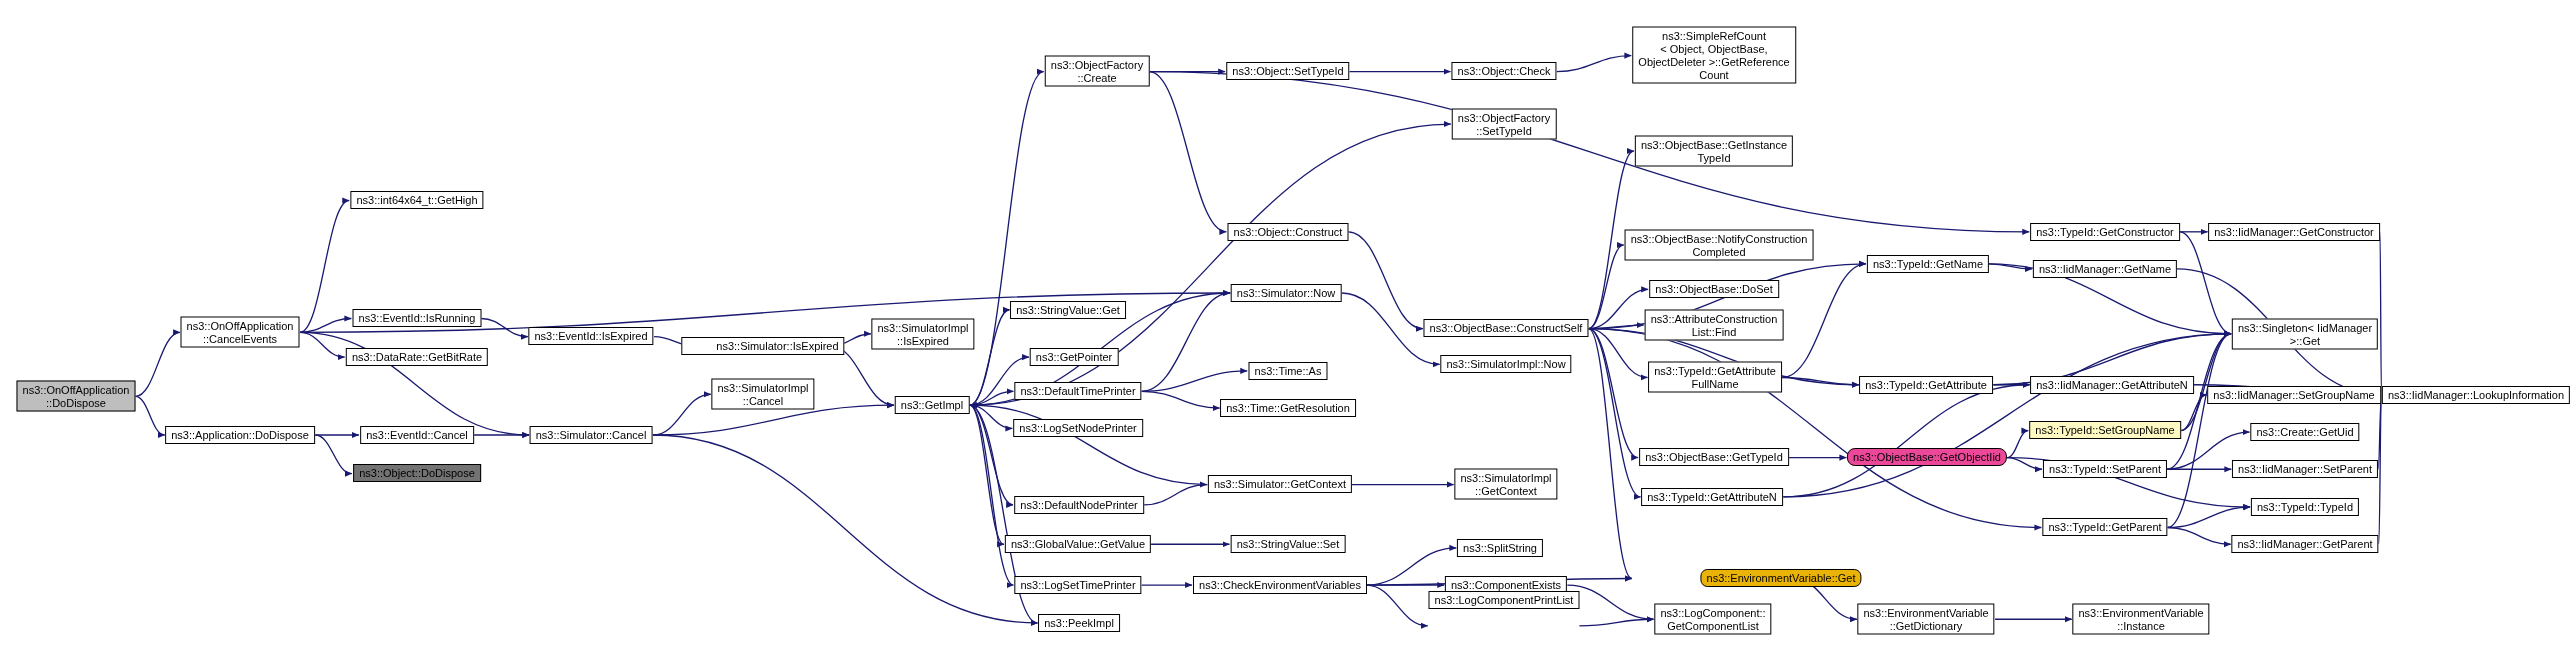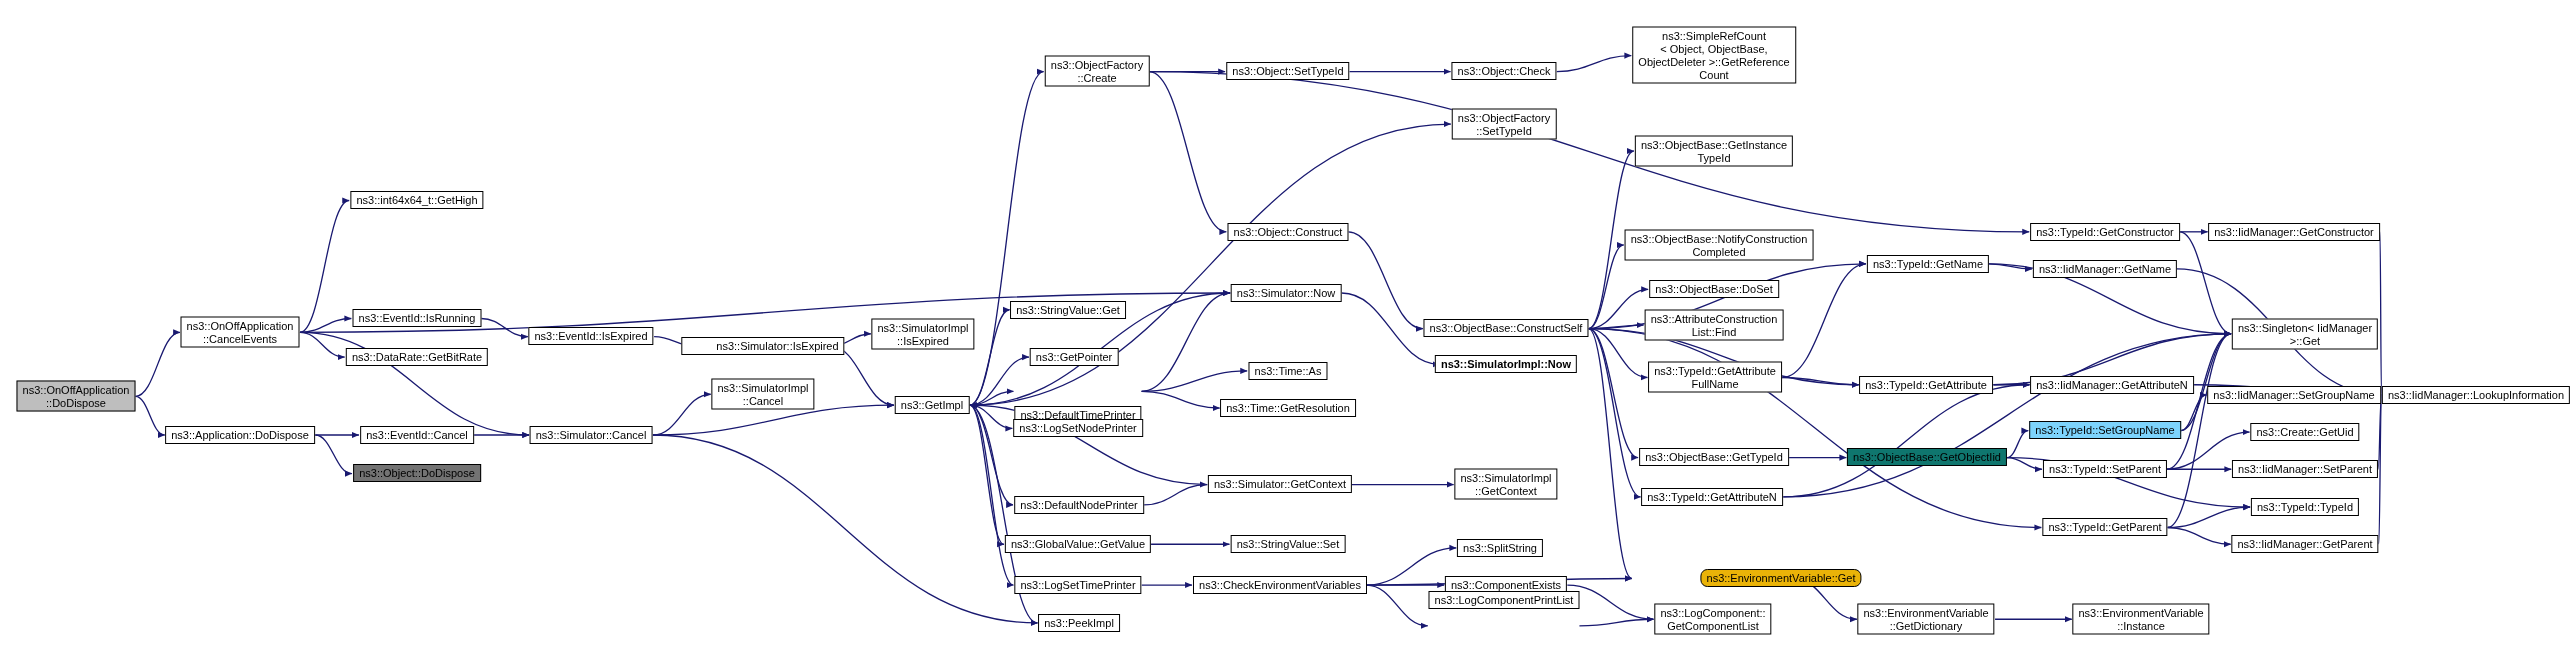--- a/index.html
+++ b/index.html
@@ -213,33 +213,33 @@
       </div>
       <div class="node" style="left: 1286px; top: 293px; border-color: rgb(0, 0, 0); background: rgb(255, 255, 255);">
         <div class="nline">ns3::Simulator::Now</div>
       </div>
       <div class="node" style="left: 1074px; top: 357px; border-color: rgb(0, 0, 0); background: rgb(255, 255, 255);">
         <div class="nline">ns3::GetPointer</div>
       </div>
       <div class="node" style="left: 1288px; top: 371px; border-color: rgb(0, 0, 0); background: rgb(255, 255, 255);">
         <div class="nline">ns3::Time::As</div>
       </div>
-      <div class="node" style="left: 1078px; top: 391px; border-color: rgb(0, 0, 0); background: rgb(255, 255, 255); margin-top: 24px;">
+      <div class="node" style="left: 1078px; top: 391px; border-color: rgb(0, 0, 0); background: rgb(255, 255, 255);">
         <div class="nline">ns3::DefaultTimePrinter</div>
       </div>
       <div class="node" style="left: 1288px; top: 408px; border-color: rgb(0, 0, 0); background: rgb(255, 255, 255);">
         <div class="nline">ns3::Time::GetResolution</div>
       </div>
       <div class="node" style="left: 1078px; top: 428px; border-color: rgb(0, 0, 0); background: rgb(255, 255, 255);">
         <div class="nline">ns3::LogSetNodePrinter</div>
       </div>
       <div class="node" style="left: 1506px; top: 328px; border-color: rgb(0, 0, 0); background: rgb(255, 255, 255);">
         <div class="nline">ns3::ObjectBase::ConstructSelf</div>
       </div>
-      <div class="node" style="left: 1506px; top: 364px; border-color: rgb(0, 0, 0); background: rgb(255, 255, 255); font-weight: bold;">
+      <div class="node" style="left: 1506px; top: 364px; border-color: rgb(0, 0, 0); background: rgb(255, 255, 255);">
         <div class="nline">ns3::SimulatorImpl::Now</div>
       </div>
       <div class="node" style="left: 1719px; top: 245px; border-color: rgb(0, 0, 0); background: rgb(255, 255, 255);">
         <div class="nline">ns3::ObjectBase::NotifyConstruction</div>
         <div class="nline">Completed</div>
       </div>
       <div class="node" style="left: 1714px; top: 289px; border-color: rgb(0, 0, 0); background: rgb(255, 255, 255);">
         <div class="nline">ns3::ObjectBase::DoSet</div>
       </div>
       <div class="node" style="left: 1714px; top: 325px; border-color: rgb(0, 0, 0); background: rgb(255, 255, 255);">
@@ -271,36 +271,36 @@
       </div>
       <div class="node" style="left: 2112px; top: 385px; border-color: rgb(0, 0, 0); background: rgb(255, 255, 255);">
         <div class="nline">ns3::IidManager::GetAttributeN</div>
       </div>
       <div class="node" style="left: 2294px; top: 395px; border-color: rgb(0, 0, 0); background: rgb(255, 255, 255);">
         <div class="nline">ns3::IidManager::SetGroupName</div>
       </div>
       <div class="node" style="left: 2476px; top: 395px; border-color: rgb(0, 0, 0); background: rgb(255, 255, 255);">
         <div class="nline">ns3::IidManager::LookupInformation</div>
       </div>
-      <div class="node" style="left: 2105px; top: 430px; border-color: rgb(0, 0, 0); background: #7dd3fc; text-align: right;">
+      <div class="node" style="left: 2105px; top: 430px; border-color: rgb(0, 0, 0); background: #fef9c3; text-align: right;">
         <div class="nline">ns3::TypeId::SetGroupName</div>
       </div>
       <div class="node" style="left: 2305px; top: 432px; border-color: rgb(0, 0, 0); background: rgb(255, 255, 255);">
         <div class="nline">ns3::Create::GetUid</div>
       </div>
       <div class="node" style="left: 2105px; top: 469px; border-color: rgb(0, 0, 0); background: rgb(255, 255, 255);">
         <div class="nline">ns3::TypeId::SetParent</div>
       </div>
       <div class="node" style="left: 2305px; top: 469px; border-color: rgb(0, 0, 0); background: rgb(255, 255, 255);">
         <div class="nline">ns3::IidManager::SetParent</div>
       </div>
       <div class="node" style="left: 1714px; top: 457px; border-color: rgb(0, 0, 0); background: rgb(255, 255, 255);">
         <div class="nline">ns3::ObjectBase::GetTypeId</div>
       </div>
-      <div class="node" style="left: 1927px; top: 457px; border-color: rgb(0, 0, 0); background: #0f766e;">
+      <div class="node" style="left: 1927px; top: 457px; border-color: rgb(0, 0, 0); background: #ec4899; border-radius: 8px;">
         <div class="nline">ns3::ObjectBase::GetObjectIid</div>
       </div>
       <div class="node" style="left: 1712px; top: 497px; border-color: rgb(0, 0, 0); background: rgb(255, 255, 255);">
         <div class="nline">ns3::TypeId::GetAttributeN</div>
       </div>
       <div class="node" style="left: 2105px; top: 527px; border-color: rgb(0, 0, 0); background: rgb(255, 255, 255);">
         <div class="nline">ns3::TypeId::GetParent</div>
       </div>
       <div class="node" style="left: 2305px; top: 507px; border-color: rgb(0, 0, 0); background: rgb(255, 255, 255);">
         <div class="nline">ns3::TypeId::TypeId</div>

